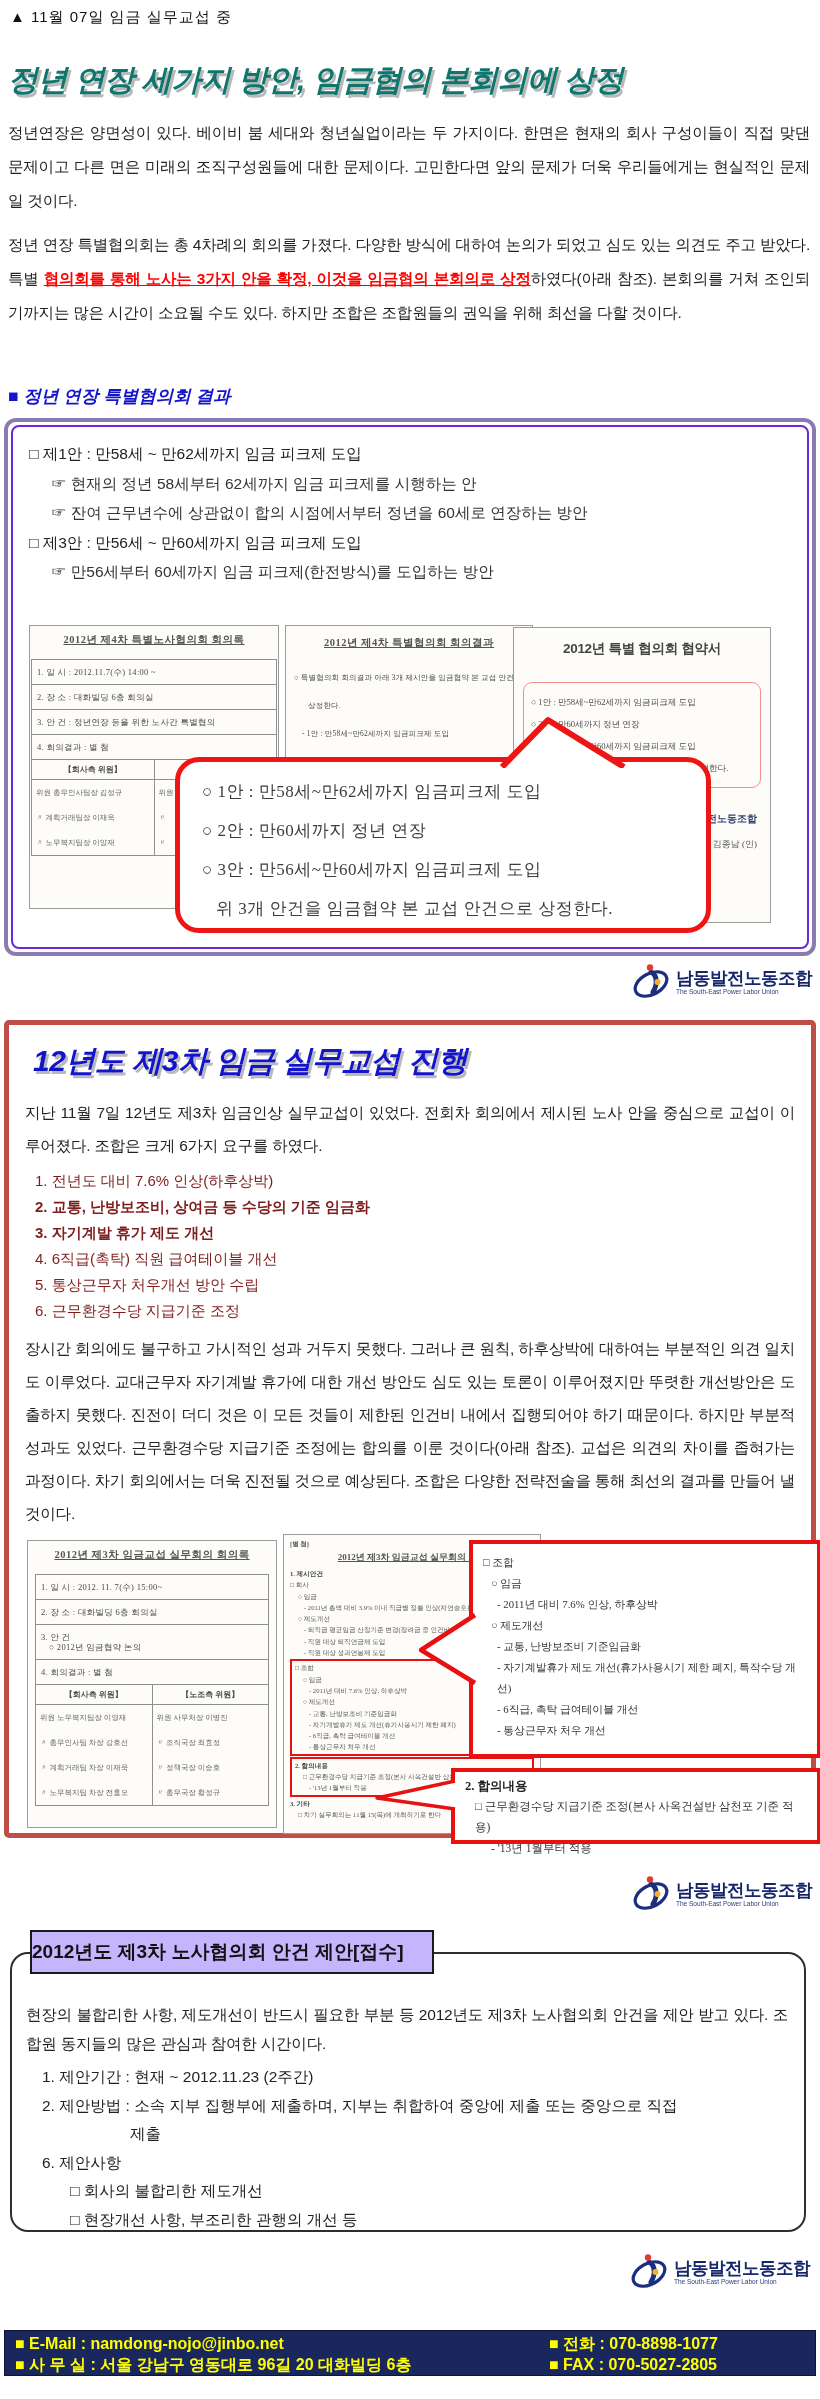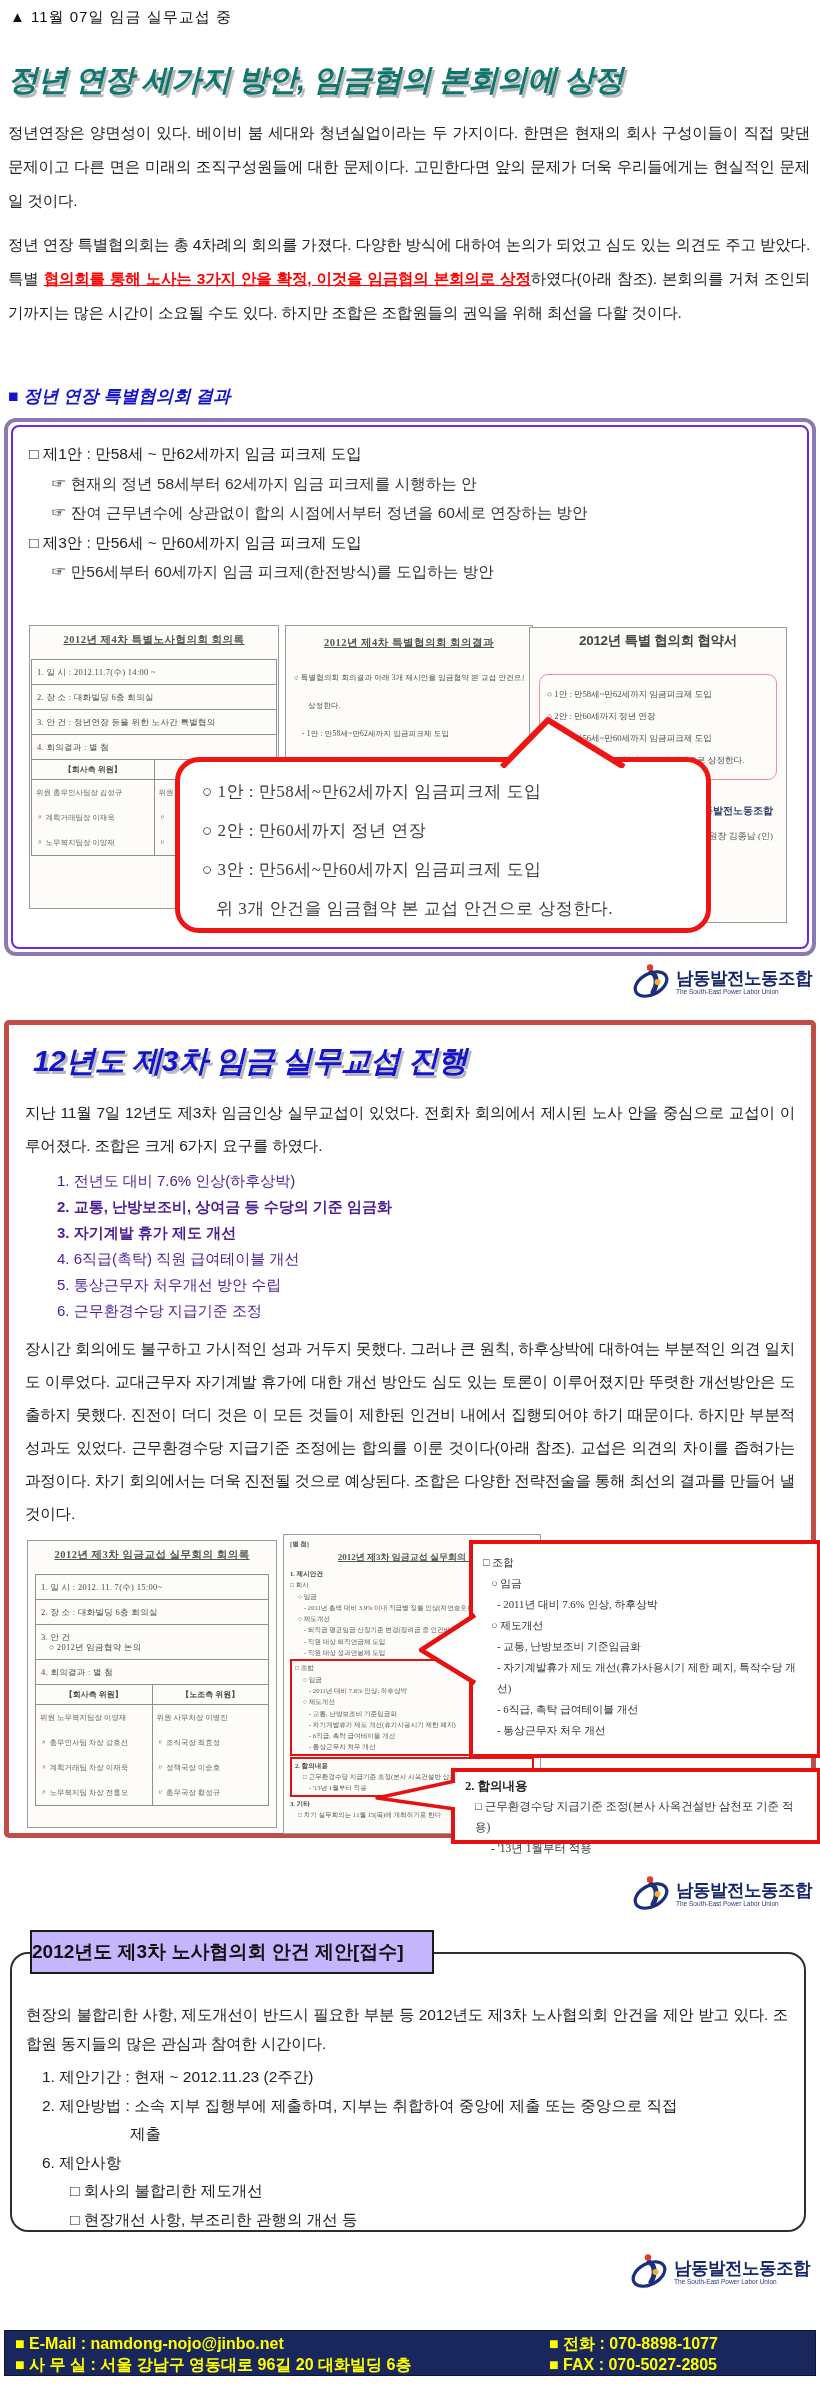--- a/index.html
+++ b/index.html
@@ -27,21 +27,21 @@
   .pbox-in { width:100%; height:100%; border:2px solid #6d28d9; border-radius:8px;
     padding:12px 14px 0 16px; position:relative; }
   .prop-main { font-size:15.5px; line-height:29.5px; color:#222; }
   .prop-sub  { font-size:15.5px; line-height:29.5px; color:#333; padding-left:22px; }
 
   .docrow1 { position:absolute; left:16px; top:196px; width:768px; height:308px; }
   .doc { position:absolute; background:#fdfcf9; border:1px solid #9b9b9b;
     font-family:"Liberation Serif", serif; color:#4a4a4a; }
   .doc1a { left:0; top:2px; width:250px; height:284px; padding:7px 1px; }
   .doc1b { left:256px; top:2px; width:248px; height:292px; padding:10px 8px; }
-  .doc1c { left:500px; top:4px; width:258px; height:296px; padding:0 9px; }
+  .doc1c { left:484px; top:4px; width:258px; height:296px; padding:8px 9px; }
 
   .doc-title-s { text-align:center; font-size:10.5px; font-weight:bold; text-decoration:underline;
     color:#555; letter-spacing:0.5px; }
   .doc1c-title { text-align:center; font-size:13.5px; font-weight:bold; color:#444;
     font-family:"Liberation Sans", sans-serif; margin-top:4px; letter-spacing:-0.3px; }
 
   .dtable { border:1px solid #8f8f8f; margin-top:12px; }
   .drow { font-size:8.5px; line-height:10px; padding:7px 5px; border-bottom:1px solid #8f8f8f;
     letter-spacing:0.3px; white-space:nowrap; overflow:hidden; }
   .drow:last-child { border-bottom:none; }
@@ -79,21 +79,21 @@
   .logo-name { font-size:17.5px; font-weight:bold; color:#15266b; letter-spacing:-0.5px; line-height:19px; }
   .logo-sub { font-size:6.5px; color:#2a3b7e; }
 
   
   .rbox { position:absolute; top:1020px; left:4px; width:812px; height:818px;
     border:5px solid #bf4e48; border-radius:5px; background:#fff; padding:4px 12px; }
   .title2 { margin:12px 0 0 12px; font-size:30px; font-weight:bold; font-style:italic;
     color:#1414cc; text-shadow:2.5px 2.5px 0 #b9b9b9; letter-spacing:-0.5px; }
   .s2para1 { margin:14px 4px 0 4px; line-height:33px; }
   .demands { margin:6px 0 0 14px; }
-  .demand { font-size:15px; line-height:26px; color:#4c1d95;margin-left:22px; }
+  .demand { font-size:15px; line-height:26px; color:#7f1d1d; }
   .demand.b { font-weight:bold; }
   .s2para2 { margin:8px 4px 0 4px; line-height:33px; }
 
   .docrow2 { position:relative; margin-top:4px; height:304px; }
   .doc2a { left:6px; top:6px; width:250px; height:288px; padding:7px; }
   .doc2b { left:262px; top:0; width:258px; height:300px; padding:5px 6px; }
   .d2b-tag { font-size:6.5px; font-weight:bold; color:#555; }
   .d2b-title { text-align:center; font-size:9px; font-weight:bold; text-decoration:underline;
     color:#555; margin:2px 0 4px 0; }
   .tline { font-size:6.6px; line-height:11.3px; white-space:nowrap; overflow:hidden; color:#555; }

